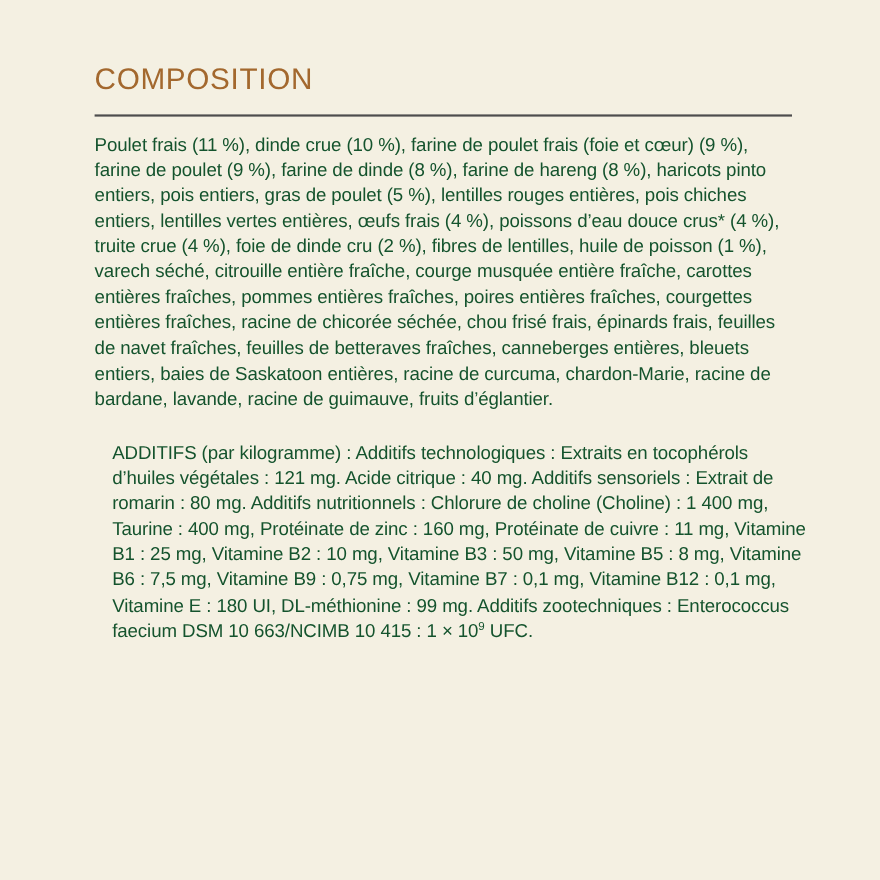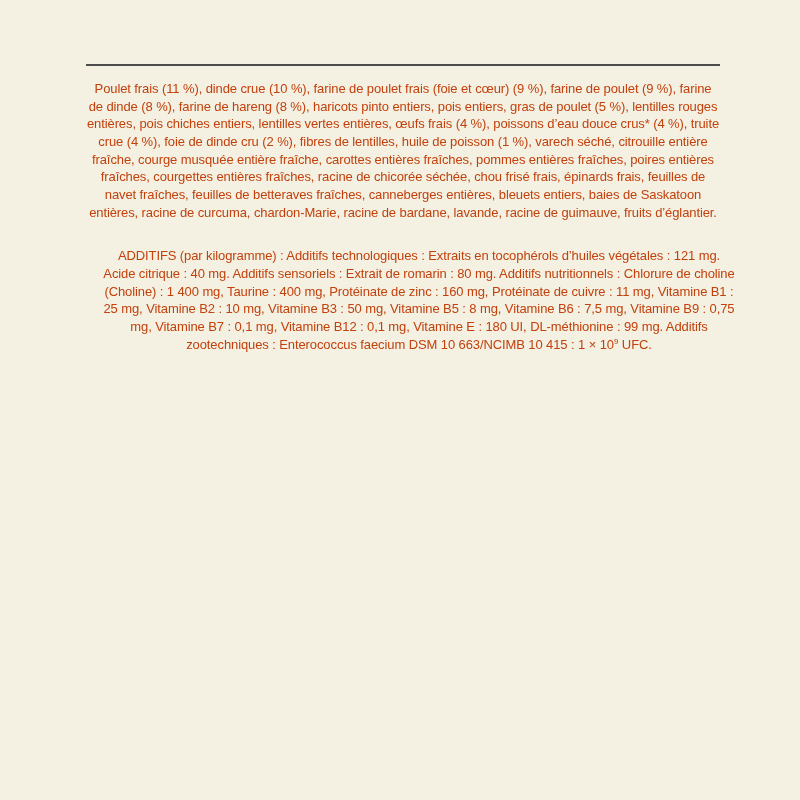--- a/index.html
+++ b/index.html
@@ -29,45 +29,46 @@
     margin: 10px 0 0 0;
     line-height: 1.1;
   }
   .rule {
     height: 2px;
     background: #4d4d4d;
     margin: 16px 0 14px 0;
     width: 634px;
   }
   .body-text {
-    font-size: 13px;
+    font-size: 17px;
     line-height: 1.36;
-    color: #c2410c;
+    color: #14532d;
     width: 634px;
-    text-align: center;
+    text-align: left;
     font-weight: 400;
     letter-spacing: -0.1px;
   }
   .para-composition {
     margin: 0 0 26px 0;
   }
   .para-additifs {
     margin: 16px;
   }
   sup {
     font-size: 0.62em;
     vertical-align: super;
     line-height: 0;
   }
 </style>
 </head>
 <body>
 
 <div class="page">
 
+  <h1 class="title">COMPOSITION</h1>
 
   <div class="rule"></div>
 
   <p class="body-text para-composition">Poulet frais (11 %), dinde crue (10 %), farine de poulet frais (foie et cœur) (9 %), farine de poulet (9 %), farine de dinde (8 %), farine de hareng (8 %), haricots pinto entiers, pois entiers, gras de poulet (5 %), lentilles rouges entières, pois chiches entiers, lentilles vertes entières, œufs frais (4 %), poissons d’eau douce crus* (4 %), truite crue (4 %), foie de dinde cru (2 %), fibres de lentilles, huile de poisson (1 %), varech séché, citrouille entière fraîche, courge musquée entière fraîche, carottes entières fraîches, pommes entières fraîches, poires entières fraîches, courgettes entières fraîches, racine de chicorée séchée, chou frisé frais, épinards frais, feuilles de navet fraîches, feuilles de betteraves fraîches, canneberges entières, bleuets entiers, baies de Saskatoon entières, racine de curcuma, chardon-Marie, racine de bardane, lavande, racine de guimauve, fruits d’églantier.</p>
 
   <p class="body-text para-additifs"><span>ADDITIFS (par kilogramme) : Additifs technologiques : Extraits en tocophérols d’huiles végétales : 121 mg. Acide citrique : 40 mg. Additifs sensoriels : Extrait de romarin : 80 mg. Additifs nutritionnels : Chlorure de choline (Choline) : 1 400 mg, Taurine : 400 mg, Protéinate de zinc : 160 mg, Protéinate de cuivre : 11 mg, Vitamine B1 : 25 mg, Vitamine B2 : 10 mg, Vitamine B3 : 50 mg, Vitamine B5 : 8 mg, Vitamine B6 : 7,5 mg, Vitamine B9 : 0,75 mg, Vitamine B7 : 0,1 mg, Vitamine B12 : 0,1 mg, Vitamine E : 180 UI, DL-méthionine : 99 mg. Additifs zootechniques : Enterococcus faecium DSM 10 663/NCIMB 10 415 : 1 × 10</span><sup>9</sup><span> UFC.</span></p>
 
 </div>
 
 </body></html>

